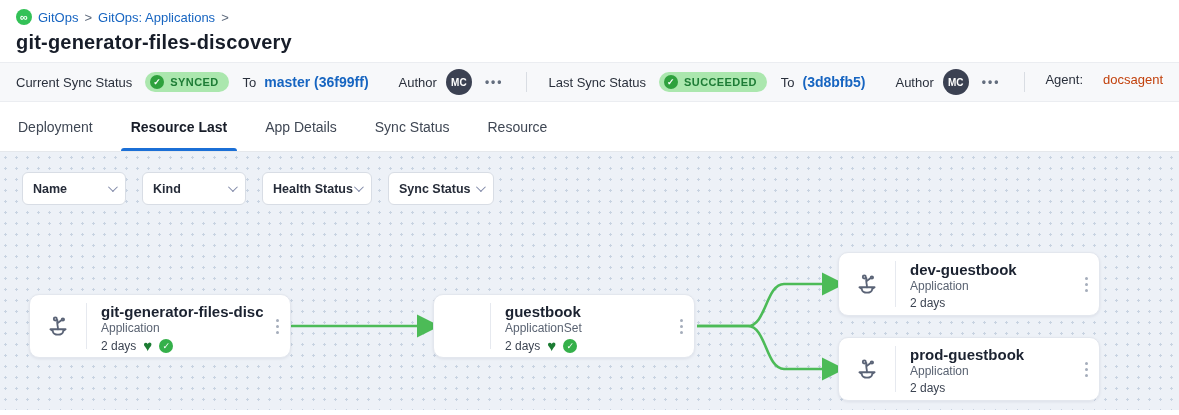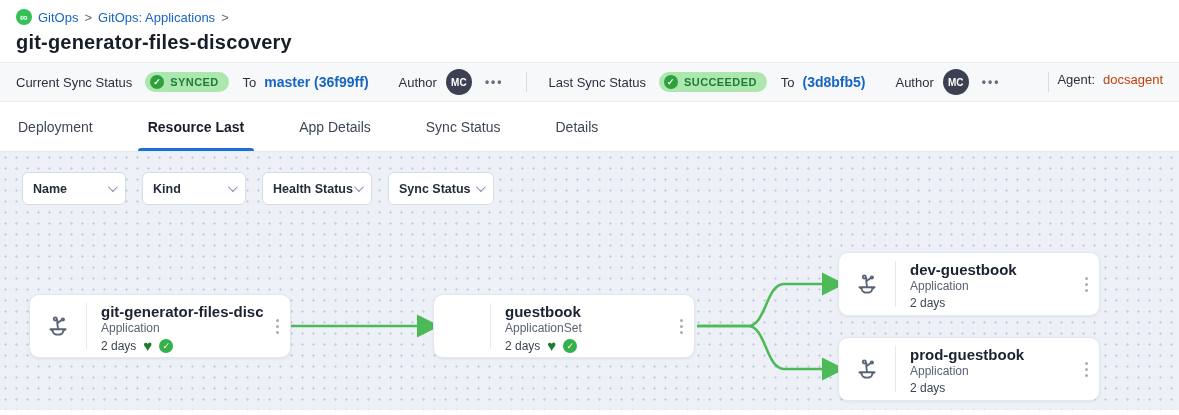--- a/index.html
+++ b/index.html
@@ -28,26 +28,26 @@
     display:inline-flex; align-items:center; justify-content:center; font-size:9px; }
   .sb-to { margin-right:8px; }
   .revision { color:#1765c1; font-weight:bold; font-size:14px; cursor:pointer; }
   .sb-author { margin-left:30px; margin-right:9px; }
   .avatar { width:26px; height:26px; border-radius:50%; background:#3b4152; color:#fff;
     font-size:10px; font-weight:bold; display:inline-flex; align-items:center;
     justify-content:center; }
   .ellipsis-btn { border:none; background:none; color:#646e7e; font-size:12px;
     letter-spacing:2px; margin-left:13px; cursor:pointer; font-weight:bold; }
   .sb-divider { width:1px; height:20px; background:#d9dde3; margin:0 22px; }
-  .agent-group { margin-left:auto; display:flex; gap:8px; }
+  .agent-group { margin-left:auto; display:flex; gap:20px; }
   .agent-value { color:#c2410c; }
 
   
   .tabs { height:50px; background:#fff; border-bottom:1px solid #e5e8ec; display:flex;
-    align-items:stretch; gap:47px; padding:0 14px; }
+    align-items:stretch; gap:30px; padding:0 14px; }
   .tab { display:flex; align-items:center; font-size:14px; color:#3f4754; cursor:pointer;
     position:relative; padding:0 4px; }
   .tab.active { font-weight:bold; color:#171c28; }
   .tab.active::after { content:""; position:absolute; left:-6px; right:-6px; bottom:0;
     height:3px; background:#1b6fd6; border-radius:3px 3px 0 0; }
   .tab.disabled { color:#b9bfca; }
 
   
   .graph { position:relative; width:1179px; height:258px; background-color:#edf1f7;
     background-image:radial-gradient(circle, #c8d3e1 1px, rgba(0,0,0,0) 1.3px);
@@ -125,21 +125,21 @@
     <span>Agent:</span>
     <span class="agent-value">docsagent</span>
   </span>
 </div>
 
 <div class="tabs">
   <div class="tab">Deployment</div>
   <div class="tab active">Resource Last</div>
   <div class="tab">App Details</div>
   <div class="tab">Sync Status</div>
-  <div class="tab">Details</div>
+  <div class="tab">Resource</div>
 </div>
 
 <div class="graph">
 
   <svg class="edges" width="1179" height="258">
     <defs>
       <marker id="arrow" markerWidth="9" markerHeight="9" refX="2" refY="4.5" orient="auto">
         <path d="M0,0 L9,4.5 L0,9 Z" fill="#4cbb57"></path>
       </marker>
     </defs>

